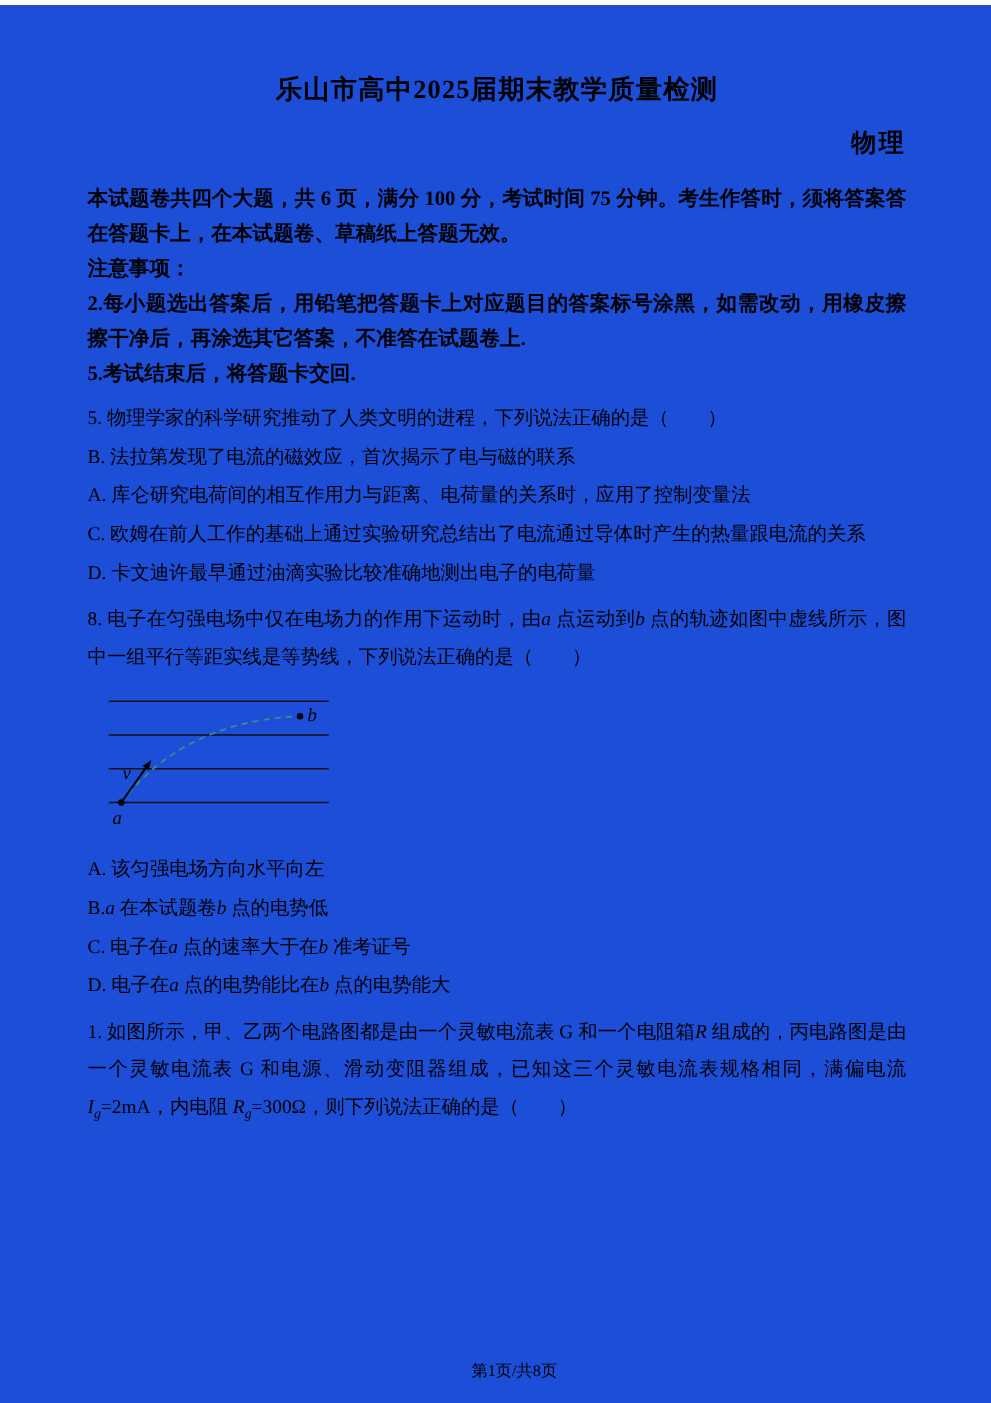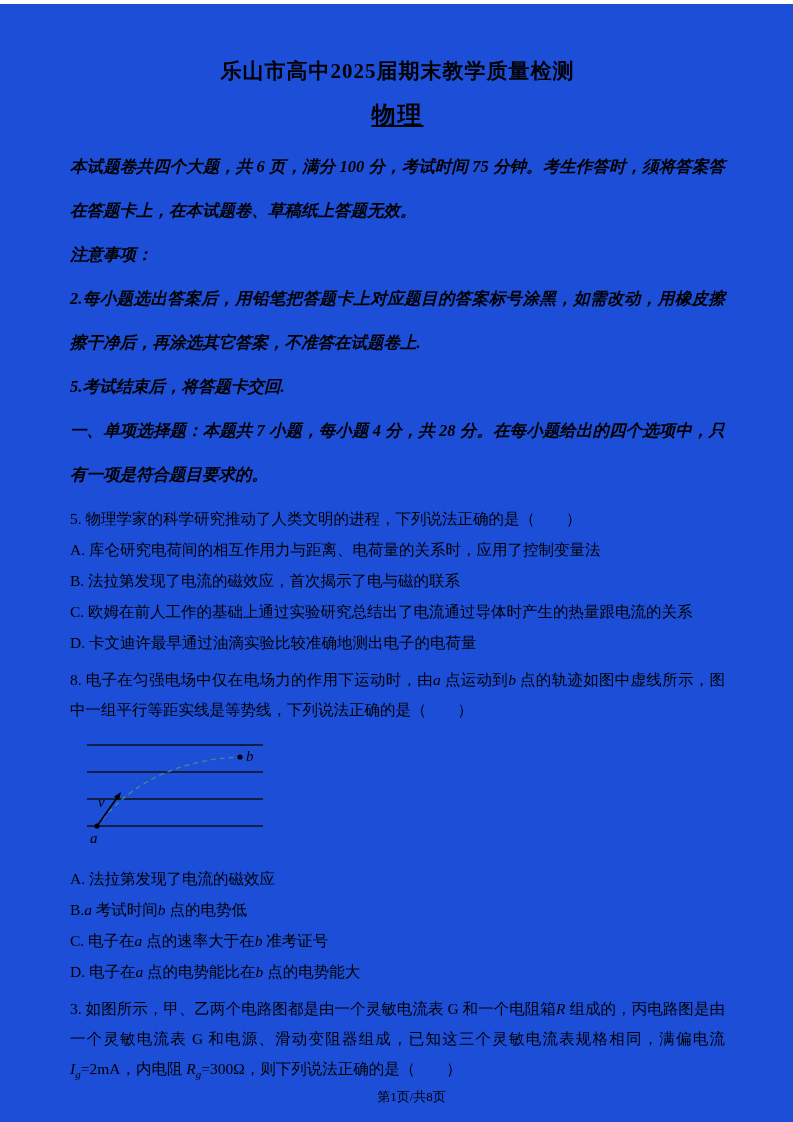--- a/index.html
+++ b/index.html
@@ -18,33 +18,31 @@
     overflow: hidden;
   }
   .title {
     text-align: center;
     font-size: 21px;
     font-weight: 700;
     line-height: 30px;
     letter-spacing: 1px;
   }
   .subject {
-    text-align: center;
-    font-size: 24px;
+    text-align: right;
+    font-size: 20px;
     font-weight: 700;
     line-height: 28px;
     margin-top: 15px;
     letter-spacing: 2px;
-    text-decoration: underline;
   }
   .para {
     font-size: 16.5px;
-    line-height: 44px;
+    line-height: 28px;
     text-align: justify;
-    font-style: italic;
   }
   .bold { font-weight: 700; }
   .intro { margin-top: 16px; }
   .question { margin-top: 2px; }
   .qtext {
     font-size: 15.5px;
     line-height: 30px;
     margin-top: 7px;
     text-align: justify;
   }
@@ -84,26 +82,25 @@
 
   <h1 class="title">乐山市高中2025届期末教学质量检测</h1>
   <h2 class="subject">物理</h2>
 
   <p class="para bold intro">本试题卷共四个大题，共 6 页，满分 100 分，考试时间 75 分钟。考生作答时，须将答案答在答题卡上，在本试题卷、草稿纸上答题无效。</p>
 
   <p class="para bold">注意事项：</p>
   <p class="para bold">2.每小题选出答案后，用铅笔把答题卡上对应题目的答案标号涂黑，如需改动，用橡皮擦擦干净后，再涂选其它答案，不准答在试题卷上.</p>
   <p class="para bold">5.考试结束后，将答题卡交回.</p>
 
-  <p class="para bold">一、单项选择题：本题共 7 小题，每小题 4 分，共 28 分。在每小题给出的四个选项中，只有一项是符合题目要求的。</p>
 
   <div class="question">
     <p class="qtext">5.  物理学家的科学研究推动了人类文明的进程，下列说法正确的是（　　）</p>
+    <p class="opt">B.  法拉第发现了电流的磁效应，首次揭示了电与磁的联系</p>
     <p class="opt">A.  库仑研究电荷间的相互作用力与距离、电荷量的关系时，应用了控制变量法</p>
-    <p class="opt">B.  法拉第发现了电流的磁效应，首次揭示了电与磁的联系</p>
     <p class="opt">C.  欧姆在前人工作的基础上通过实验研究总结出了电流通过导体时产生的热量跟电流的关系</p>
     <p class="opt">D.  卡文迪许最早通过油滴实验比较准确地测出电子的电荷量</p>
   </div>
 
   <div class="question">
     <p class="qtext"><span>8.  电子在匀强电场中仅在电场力的作用下运动时，由</span><span class="seg-i">a</span><span> 点运动到</span><span class="seg-i">b</span><span> 点的轨迹如图中虚线所示，图中一组平行等距实线是等势线，下列说法正确的是（　　）</span></p>
 
     <div class="figure-wrap">
       <svg width="200" height="118" viewBox="0 0 200 118">
         <g stroke="#111111" stroke-width="1.3">
@@ -116,25 +113,25 @@
         <line x1="12" y1="91" x2="31.5" y2="63.5" stroke="#000000" stroke-width="1.6"></line>
         <polygon points="36,57 33.9,65.2 29,61.8" fill="#000000"></polygon>
         <circle cx="12" cy="91" r="2.6" fill="#000000"></circle>
         <circle cx="155" cy="22" r="2.6" fill="#000000"></circle>
         <text x="5" y="108" class="fig-label">a</text>
         <text x="161" y="26" class="fig-label">b</text>
         <text x="13" y="72" class="fig-label">v</text>
       </svg>
     </div>
 
-    <p class="opt"><span>A.  法拉第发现了电流的磁效应</span></p>
-    <p class="opt"><span>B.</span><span class="seg-i">a</span><span> 考试时间</span><span class="seg-i">b</span><span> 点的电势低</span></p>
+    <p class="opt"><span>A.  该匀强电场方向水平向左</span></p>
+    <p class="opt"><span>B.</span><span class="seg-i">a</span><span> 在本试题卷</span><span class="seg-i">b</span><span> 点的电势低</span></p>
     <p class="opt"><span>C.  电子在</span><span class="seg-i">a</span><span> 点的速率大于在</span><span class="seg-i">b</span><span> 准考证号</span></p>
     <p class="opt"><span>D.  电子在</span><span class="seg-i">a</span><span> 点的电势能比在</span><span class="seg-i">b</span><span> 点的电势能大</span></p>
   </div>
 
   <div class="question">
-    <p class="qtext"><span>3.  如图所示，甲、乙两个电路图都是由一个灵敏电流表 G 和一个电阻箱</span><span class="seg-i">R</span><span> 组成的，丙电路图是由一个灵敏电流表 G 和电源、滑动变阻器组成，已知这三个灵敏电流表规格相同，满偏电流</span><span class="seg-i">I</span><sub class="seg-sub">g</sub><span>=2mA，内电阻 </span><span class="seg-i">R</span><sub class="seg-sub">g</sub><span>=300Ω，则下列说法正确的是（　　）</span></p>
+    <p class="qtext"><span>1.  如图所示，甲、乙两个电路图都是由一个灵敏电流表 G 和一个电阻箱</span><span class="seg-i">R</span><span> 组成的，丙电路图是由一个灵敏电流表 G 和电源、滑动变阻器组成，已知这三个灵敏电流表规格相同，满偏电流</span><span class="seg-i">I</span><sub class="seg-sub">g</sub><span>=2mA，内电阻 </span><span class="seg-i">R</span><sub class="seg-sub">g</sub><span>=300Ω，则下列说法正确的是（　　）</span></p>
   </div>
 
   <div class="footer">第1页/共8页</div>
 
 </div>
 
 </body></html>

